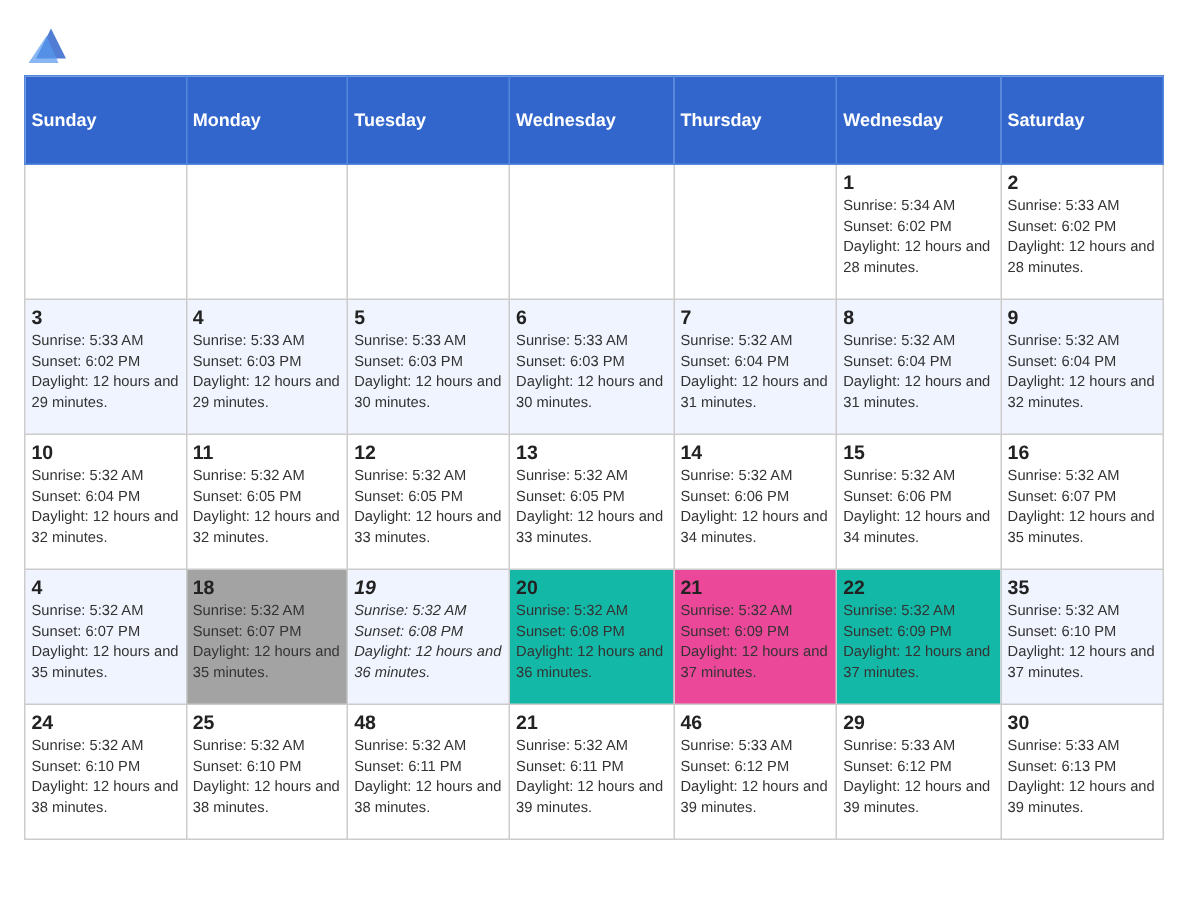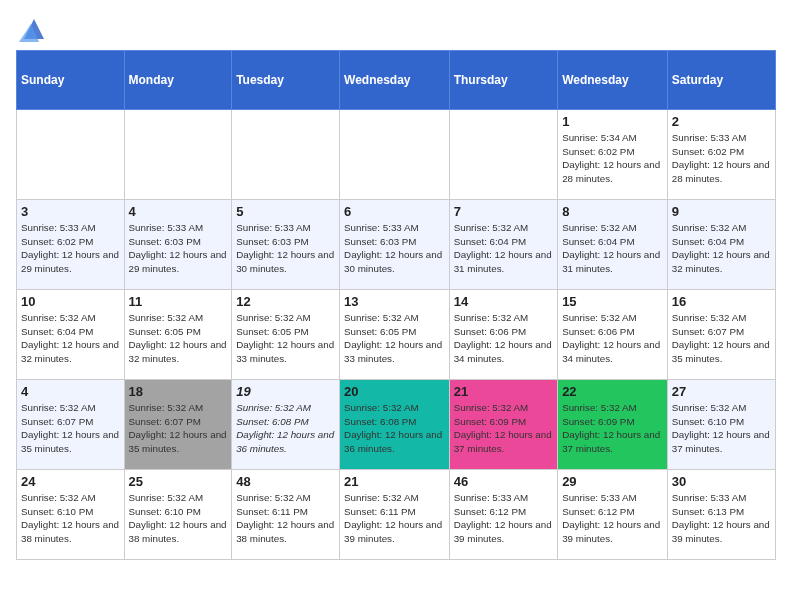--- a/index.html
+++ b/index.html
@@ -229,26 +229,26 @@
             <div class="day-info">Sunrise: 5:32 AM<br>Sunset: 6:08 PM<br>Daylight: 12 hours and 36 minutes.</div>
           </td>
           <td style="background: #14b8a6;">
             <div class="day-num">20</div>
             <div class="day-info">Sunrise: 5:32 AM<br>Sunset: 6:08 PM<br>Daylight: 12 hours and 36 minutes.</div>
           </td>
           <td style="background: #ec4899;">
             <div class="day-num">21</div>
             <div class="day-info">Sunrise: 5:32 AM<br>Sunset: 6:09 PM<br>Daylight: 12 hours and 37 minutes.</div>
           </td>
-          <td style="background: #22c55e;">
+          <td style="background: #14b8a6;">
             <div class="day-num">22</div>
             <div class="day-info">Sunrise: 5:32 AM<br>Sunset: 6:09 PM<br>Daylight: 12 hours and 37 minutes.</div>
           </td>
           <td style="background: rgb(240, 244, 255);">
-            <div class="day-num">27</div>
+            <div class="day-num">35</div>
             <div class="day-info">Sunrise: 5:32 AM<br>Sunset: 6:10 PM<br>Daylight: 12 hours and 37 minutes.</div>
           </td>
         </tr>
         <tr>
           <td>
             <div class="day-num">24</div>
             <div class="day-info">Sunrise: 5:32 AM<br>Sunset: 6:10 PM<br>Daylight: 12 hours and 38 minutes.</div>
           </td>
           <td>
             <div class="day-num">25</div>

